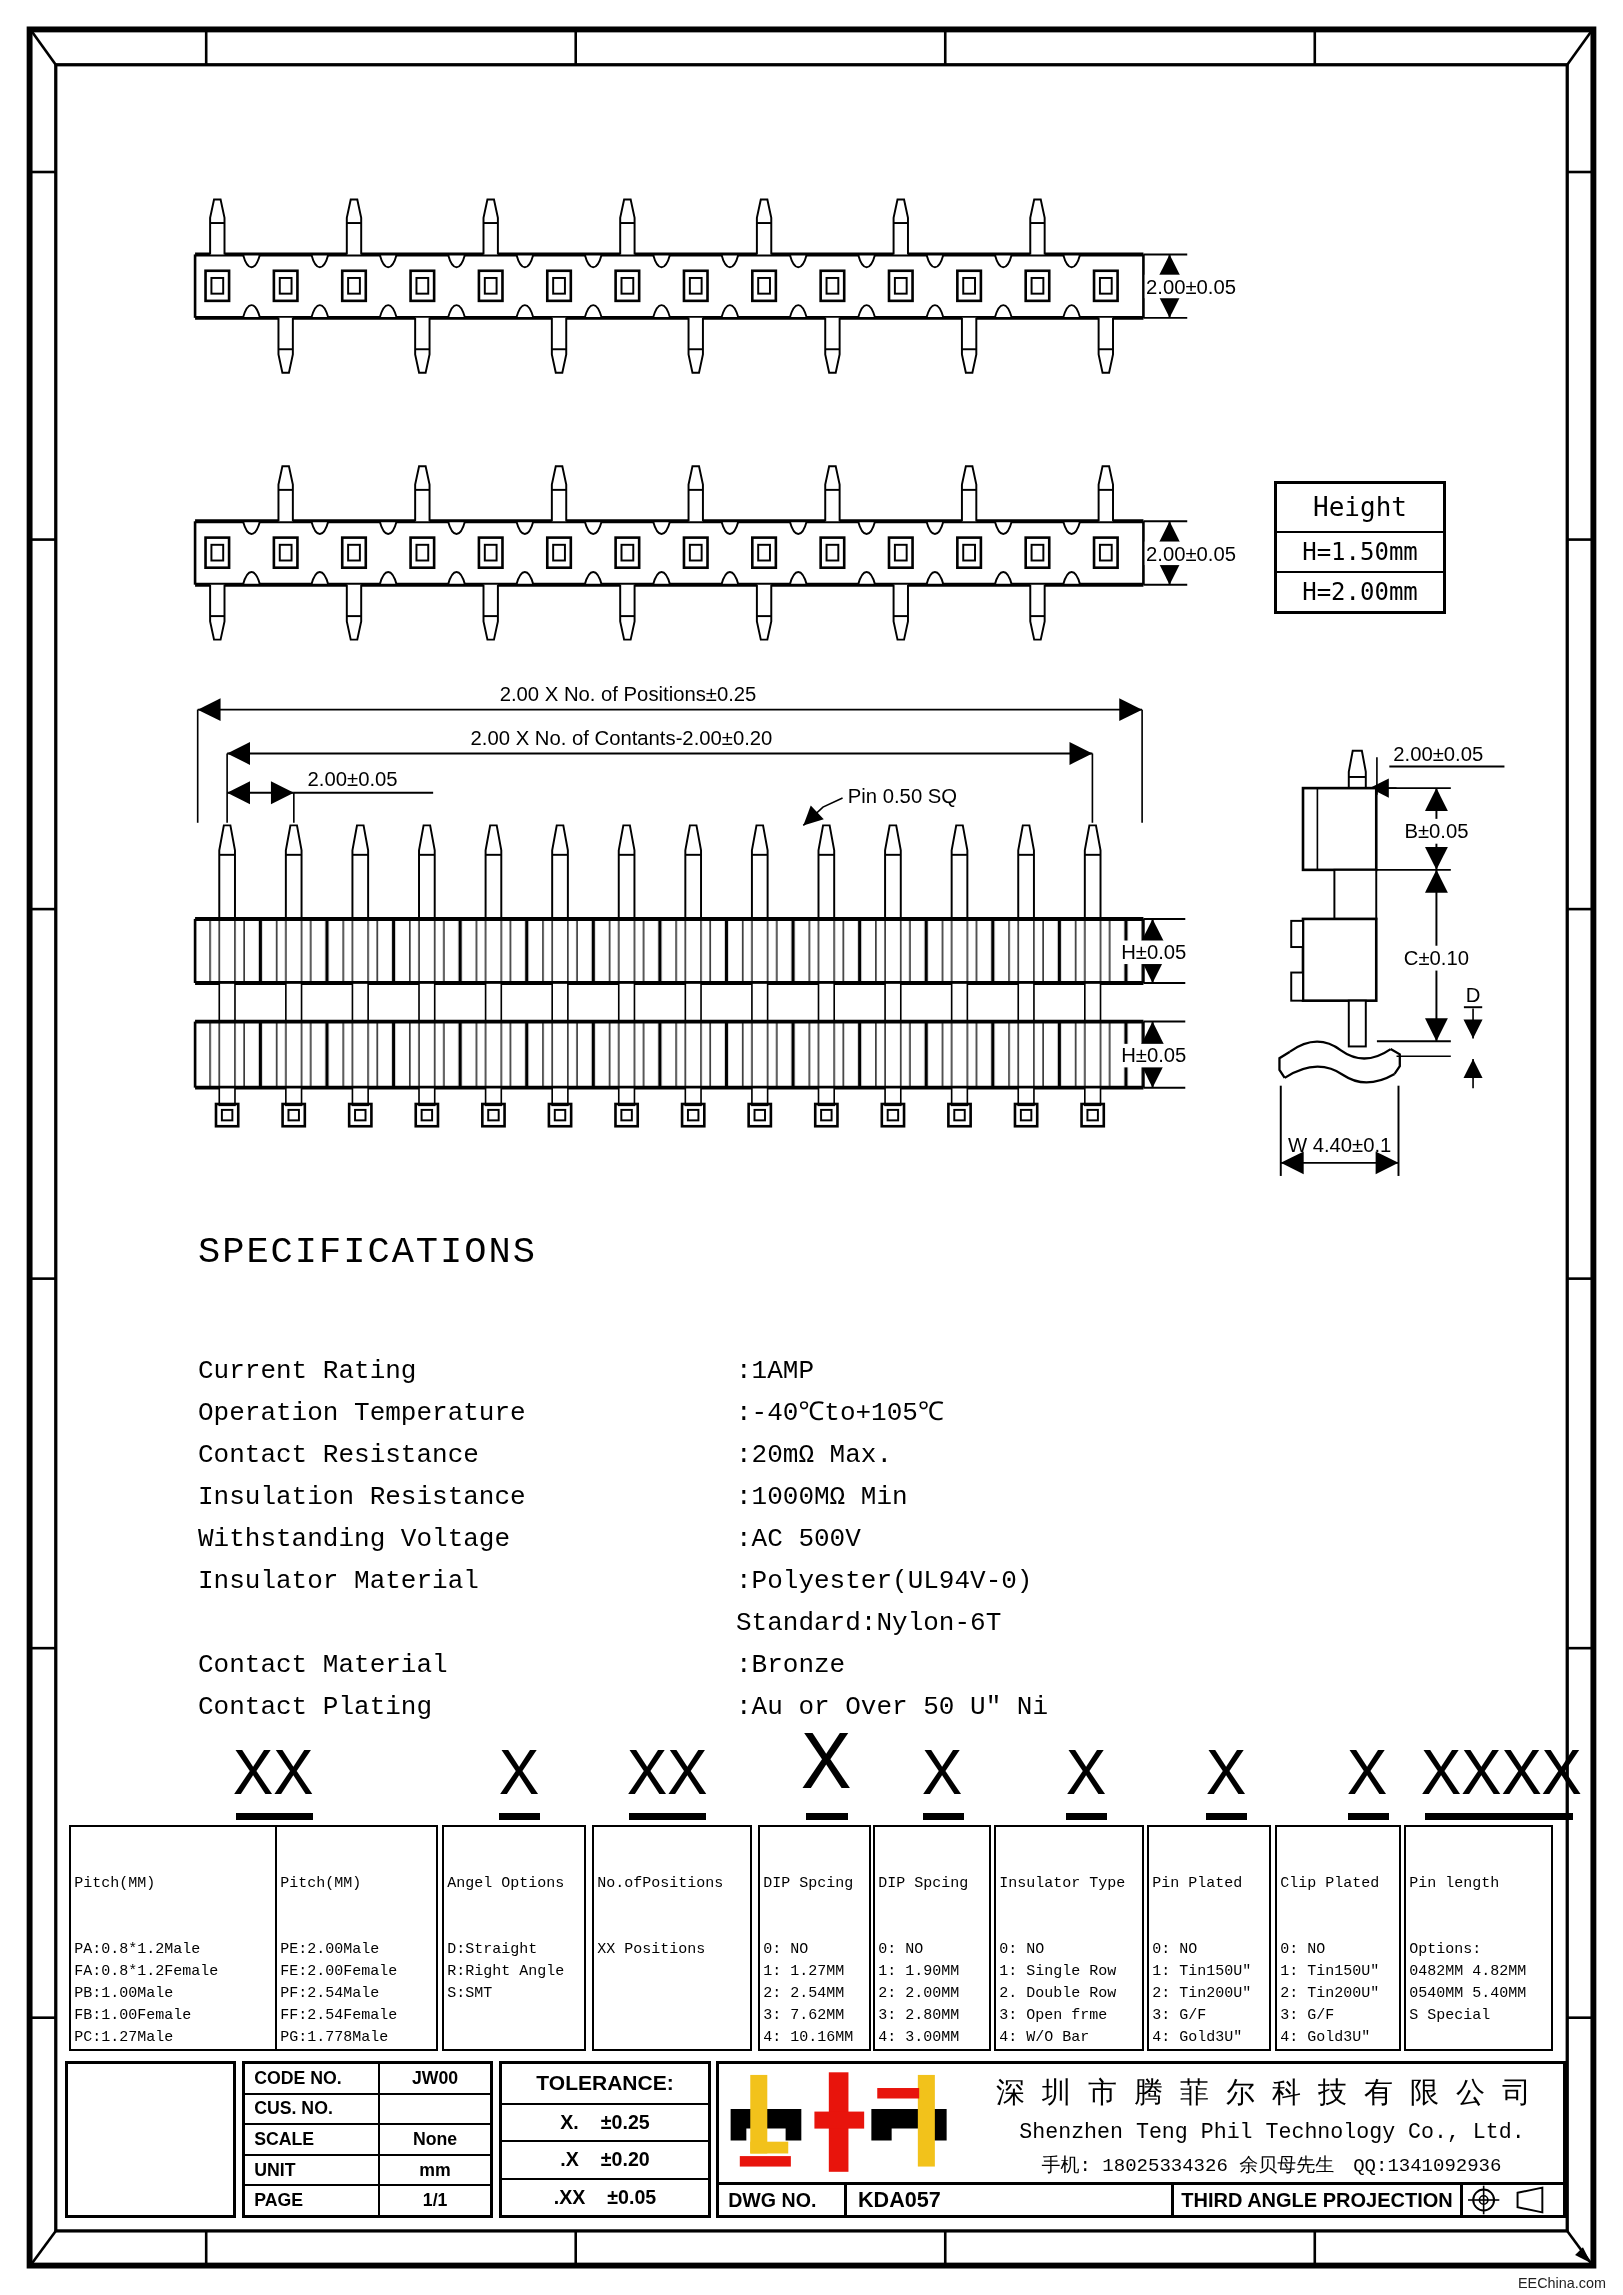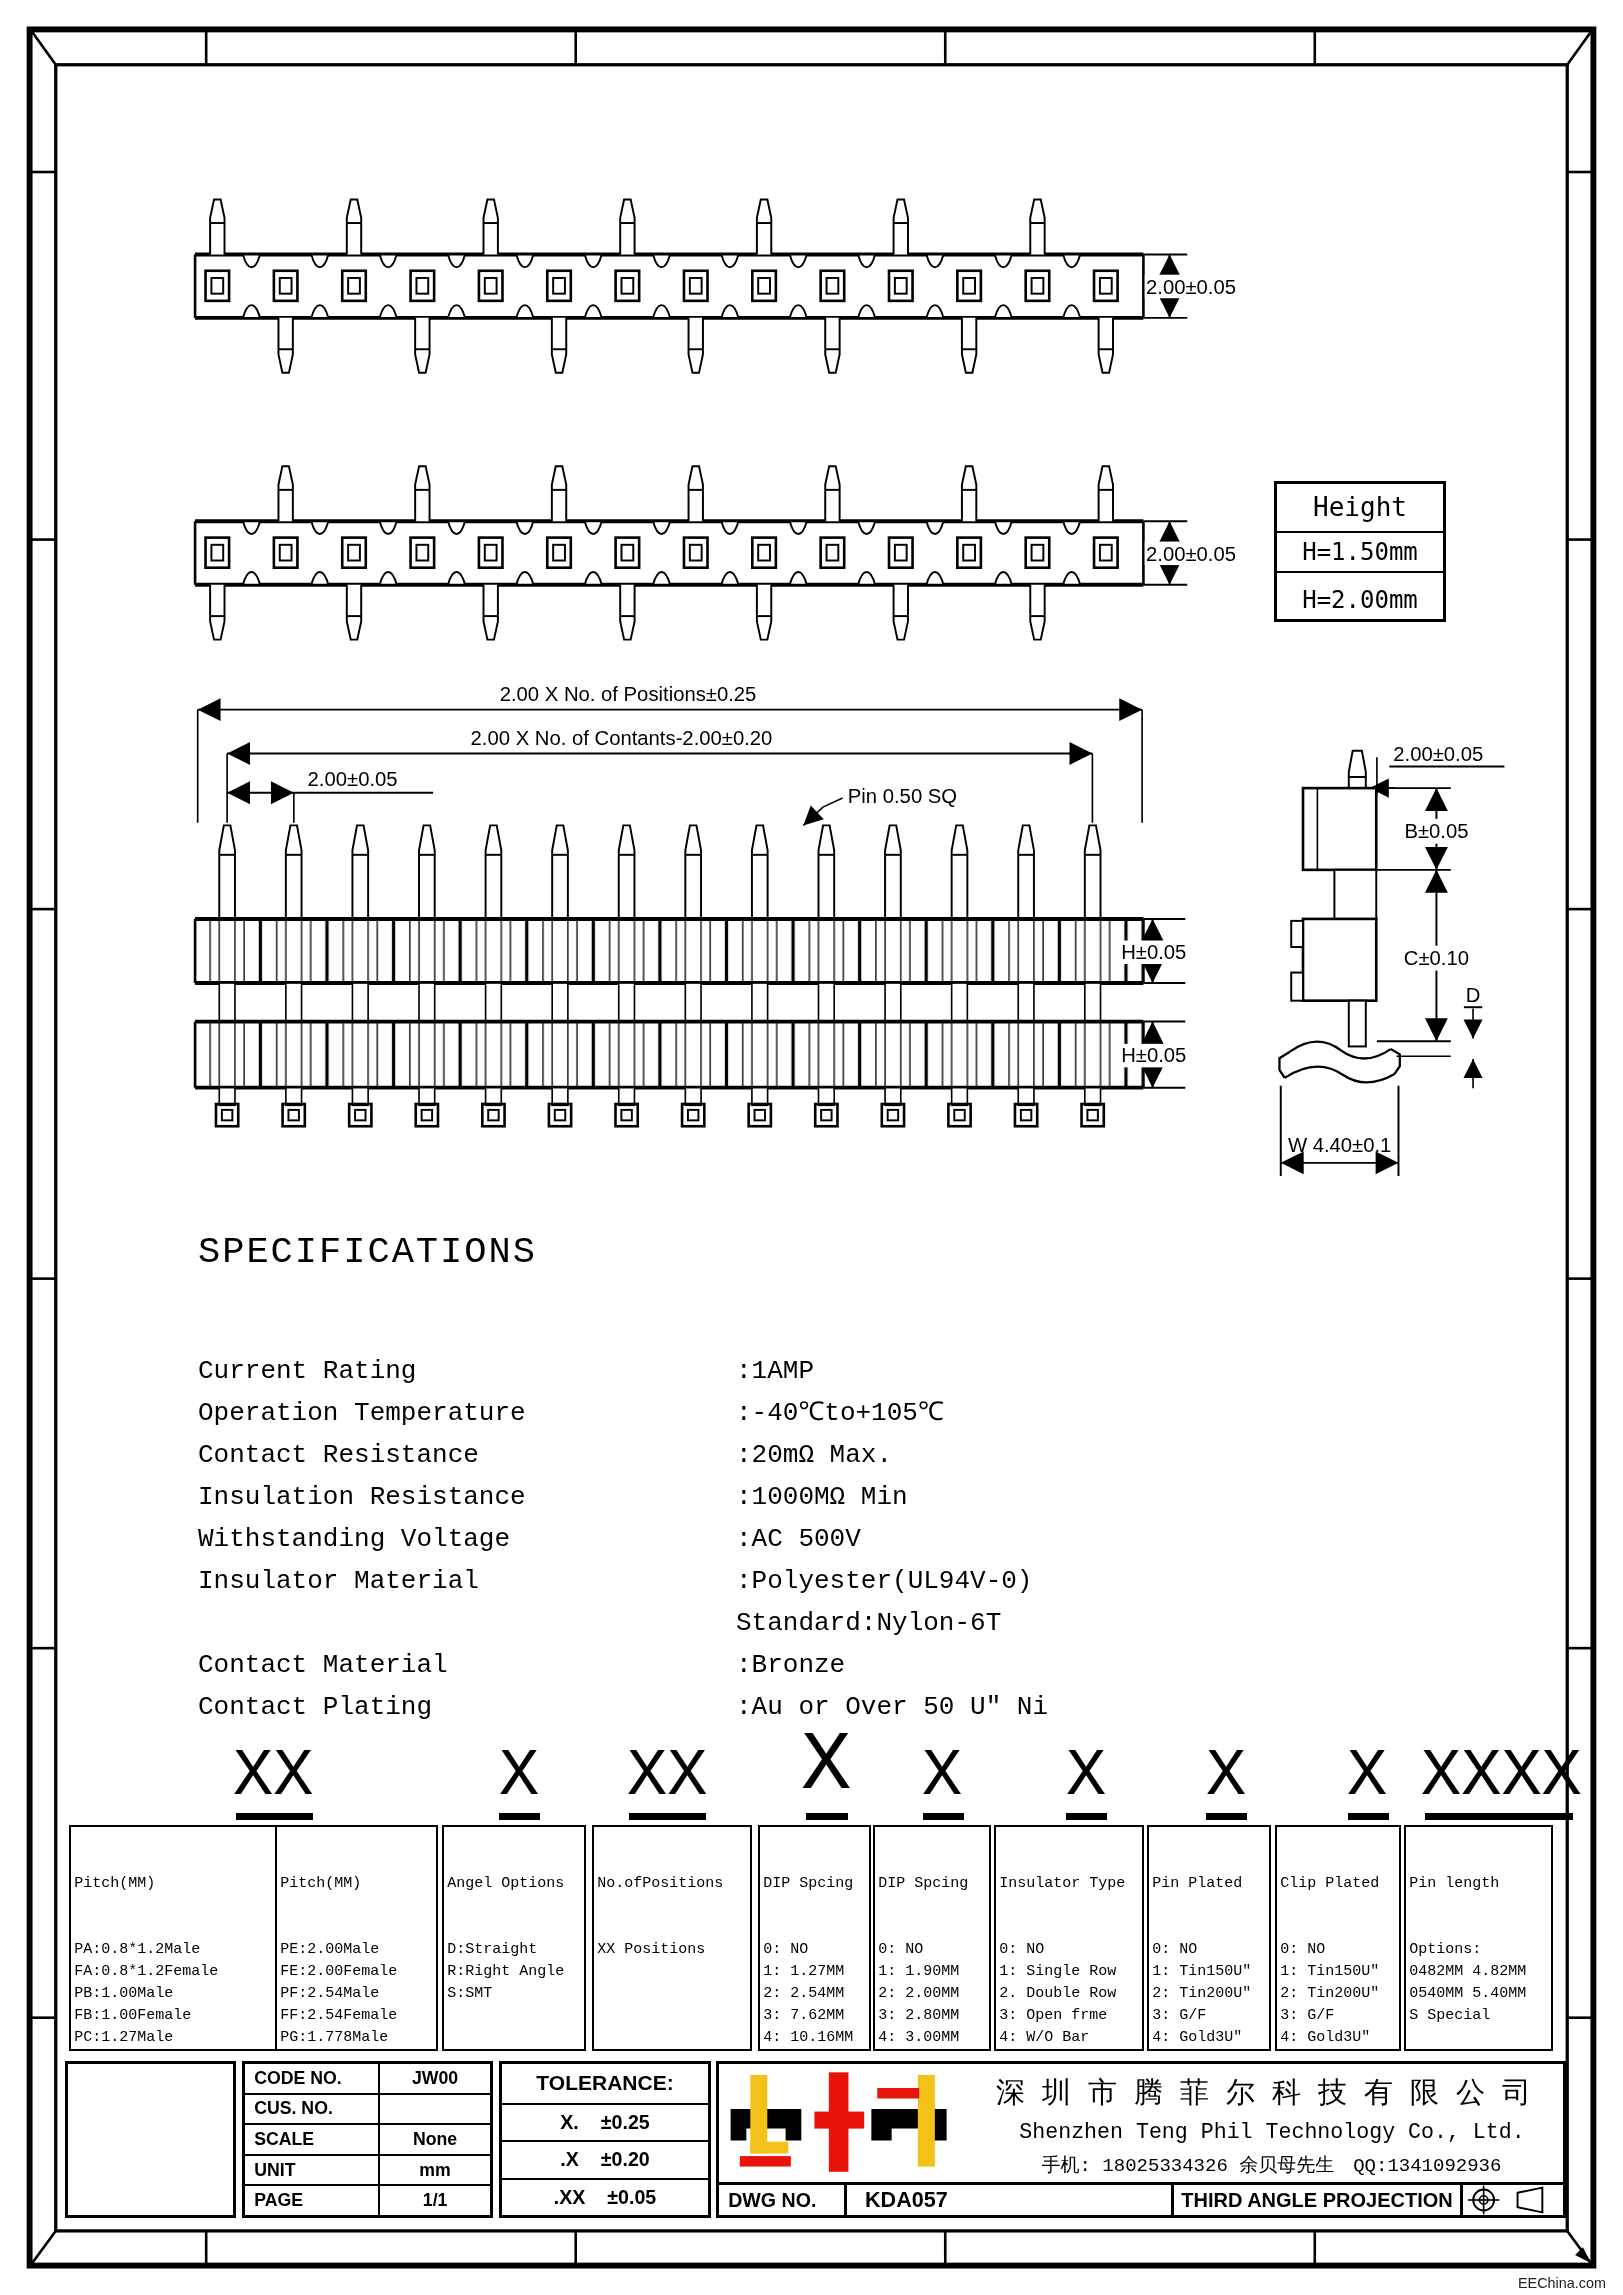--- a/index.html
+++ b/index.html
@@ -4,21 +4,21 @@
 <style>
   html,body{margin:0;padding:0;background:#888;}
   #page{position:relative;width:1623px;height:2295px;background:#fff;color:#000;
         font-family:"Liberation Mono",monospace;overflow:hidden;}
   .abs{position:absolute;}
   svg{display:block;}
   
   .htable{left:1274px;top:481px;width:172px;border:3.3px solid #000;box-sizing:border-box;background:#fff;text-align:center;}
   .ht-head{height:47px;line-height:47px;font-size:26px;border-bottom:2.6px solid #000;font-family:"DejaVu Sans Mono",monospace;}
   .ht-row{height:38px;line-height:38px;font-size:24px;border-bottom:2.6px solid #000;font-family:"DejaVu Sans Mono",monospace;}
-  .ht-row:last-child{border-bottom:none;margin-top:8px;}
+  .ht-row:last-child{border-bottom:none;}
   
   #specs{left:198px;top:1231px;width:1047px;}
   #spec-title{font-size:37px;letter-spacing:2px;font-family:"Liberation Mono",monospace;}
   #spec-rows{margin-top:77px;}
   .spec-row{height:42px;font-size:26px;line-height:42px;white-space:pre;}
   .spec-label{display:inline-block;width:538px;}
   
   .code-sym{position:absolute;top:1743px;font-family:"Liberation Mono",monospace;font-size:67px;line-height:1;}
   .code-sym.tall{top:1724px;font-size:84px;}
   .code-ul{position:absolute;top:1813px;height:6.5px;background:#000;}
@@ -593,21 +593,21 @@
         <rect x="160" y="2" width="30" height="152" fill="#E8140C"></rect>
         <rect x="138" y="62" width="76" height="26" fill="#E8140C"></rect>
         <rect x="296" y="6" width="26" height="140" fill="#F2C21B"></rect>
         <rect x="234" y="26" width="64" height="16" fill="#E8140C"></rect>
       </svg>
       <div id="cmp-cn">深圳市腾菲尔科技有限公司</div>
       <div id="cmp-en">Shenzhen Teng Phil Technology Co., Ltd.</div>
       <div id="cmp-ct">手机: 18025334326 余贝母先生　QQ:1341092936</div>
       <div class="dwg-row">
         <div class="dwg-cell" style="width:128px;border-right:3.3px solid #000;font-size:19.6px;padding-left:9.2px">DWG NO.</div>
-        <div class="dwg-cell" style="width:327px;border-right:3.3px solid #000;font-size:21.6px;padding-left:18px">KDA057</div>
+        <div class="dwg-cell" style="width:327px;border-right:3.3px solid #000;font-size:21.6px;padding-left:11px">KDA057</div>
         <div class="dwg-cell" style="width:289px;border-right:3.3px solid #000;font-size:20px;justify-content:center">THIRD ANGLE PROJECTION</div>
         <div class="dwg-cell" style="flex:1;justify-content:center">
           <svg width="98" height="30" viewBox="0 0 150 46">
             <circle cx="30" cy="23" r="16" fill="none" stroke="#000" stroke-width="3"></circle>
             <circle cx="30" cy="23" r="6.5" fill="none" stroke="#000" stroke-width="2.5"></circle>
             <line x1="6" y1="23" x2="54" y2="23" stroke="#000" stroke-width="2.5"></line>
             <line x1="30" y1="1" x2="30" y2="45" stroke="#000" stroke-width="2.5"></line>
             <path d="M82,12 L120,4 L120,42 L82,34 Z" fill="none" stroke="#000" stroke-width="3"></path>
           </svg>
         </div>

